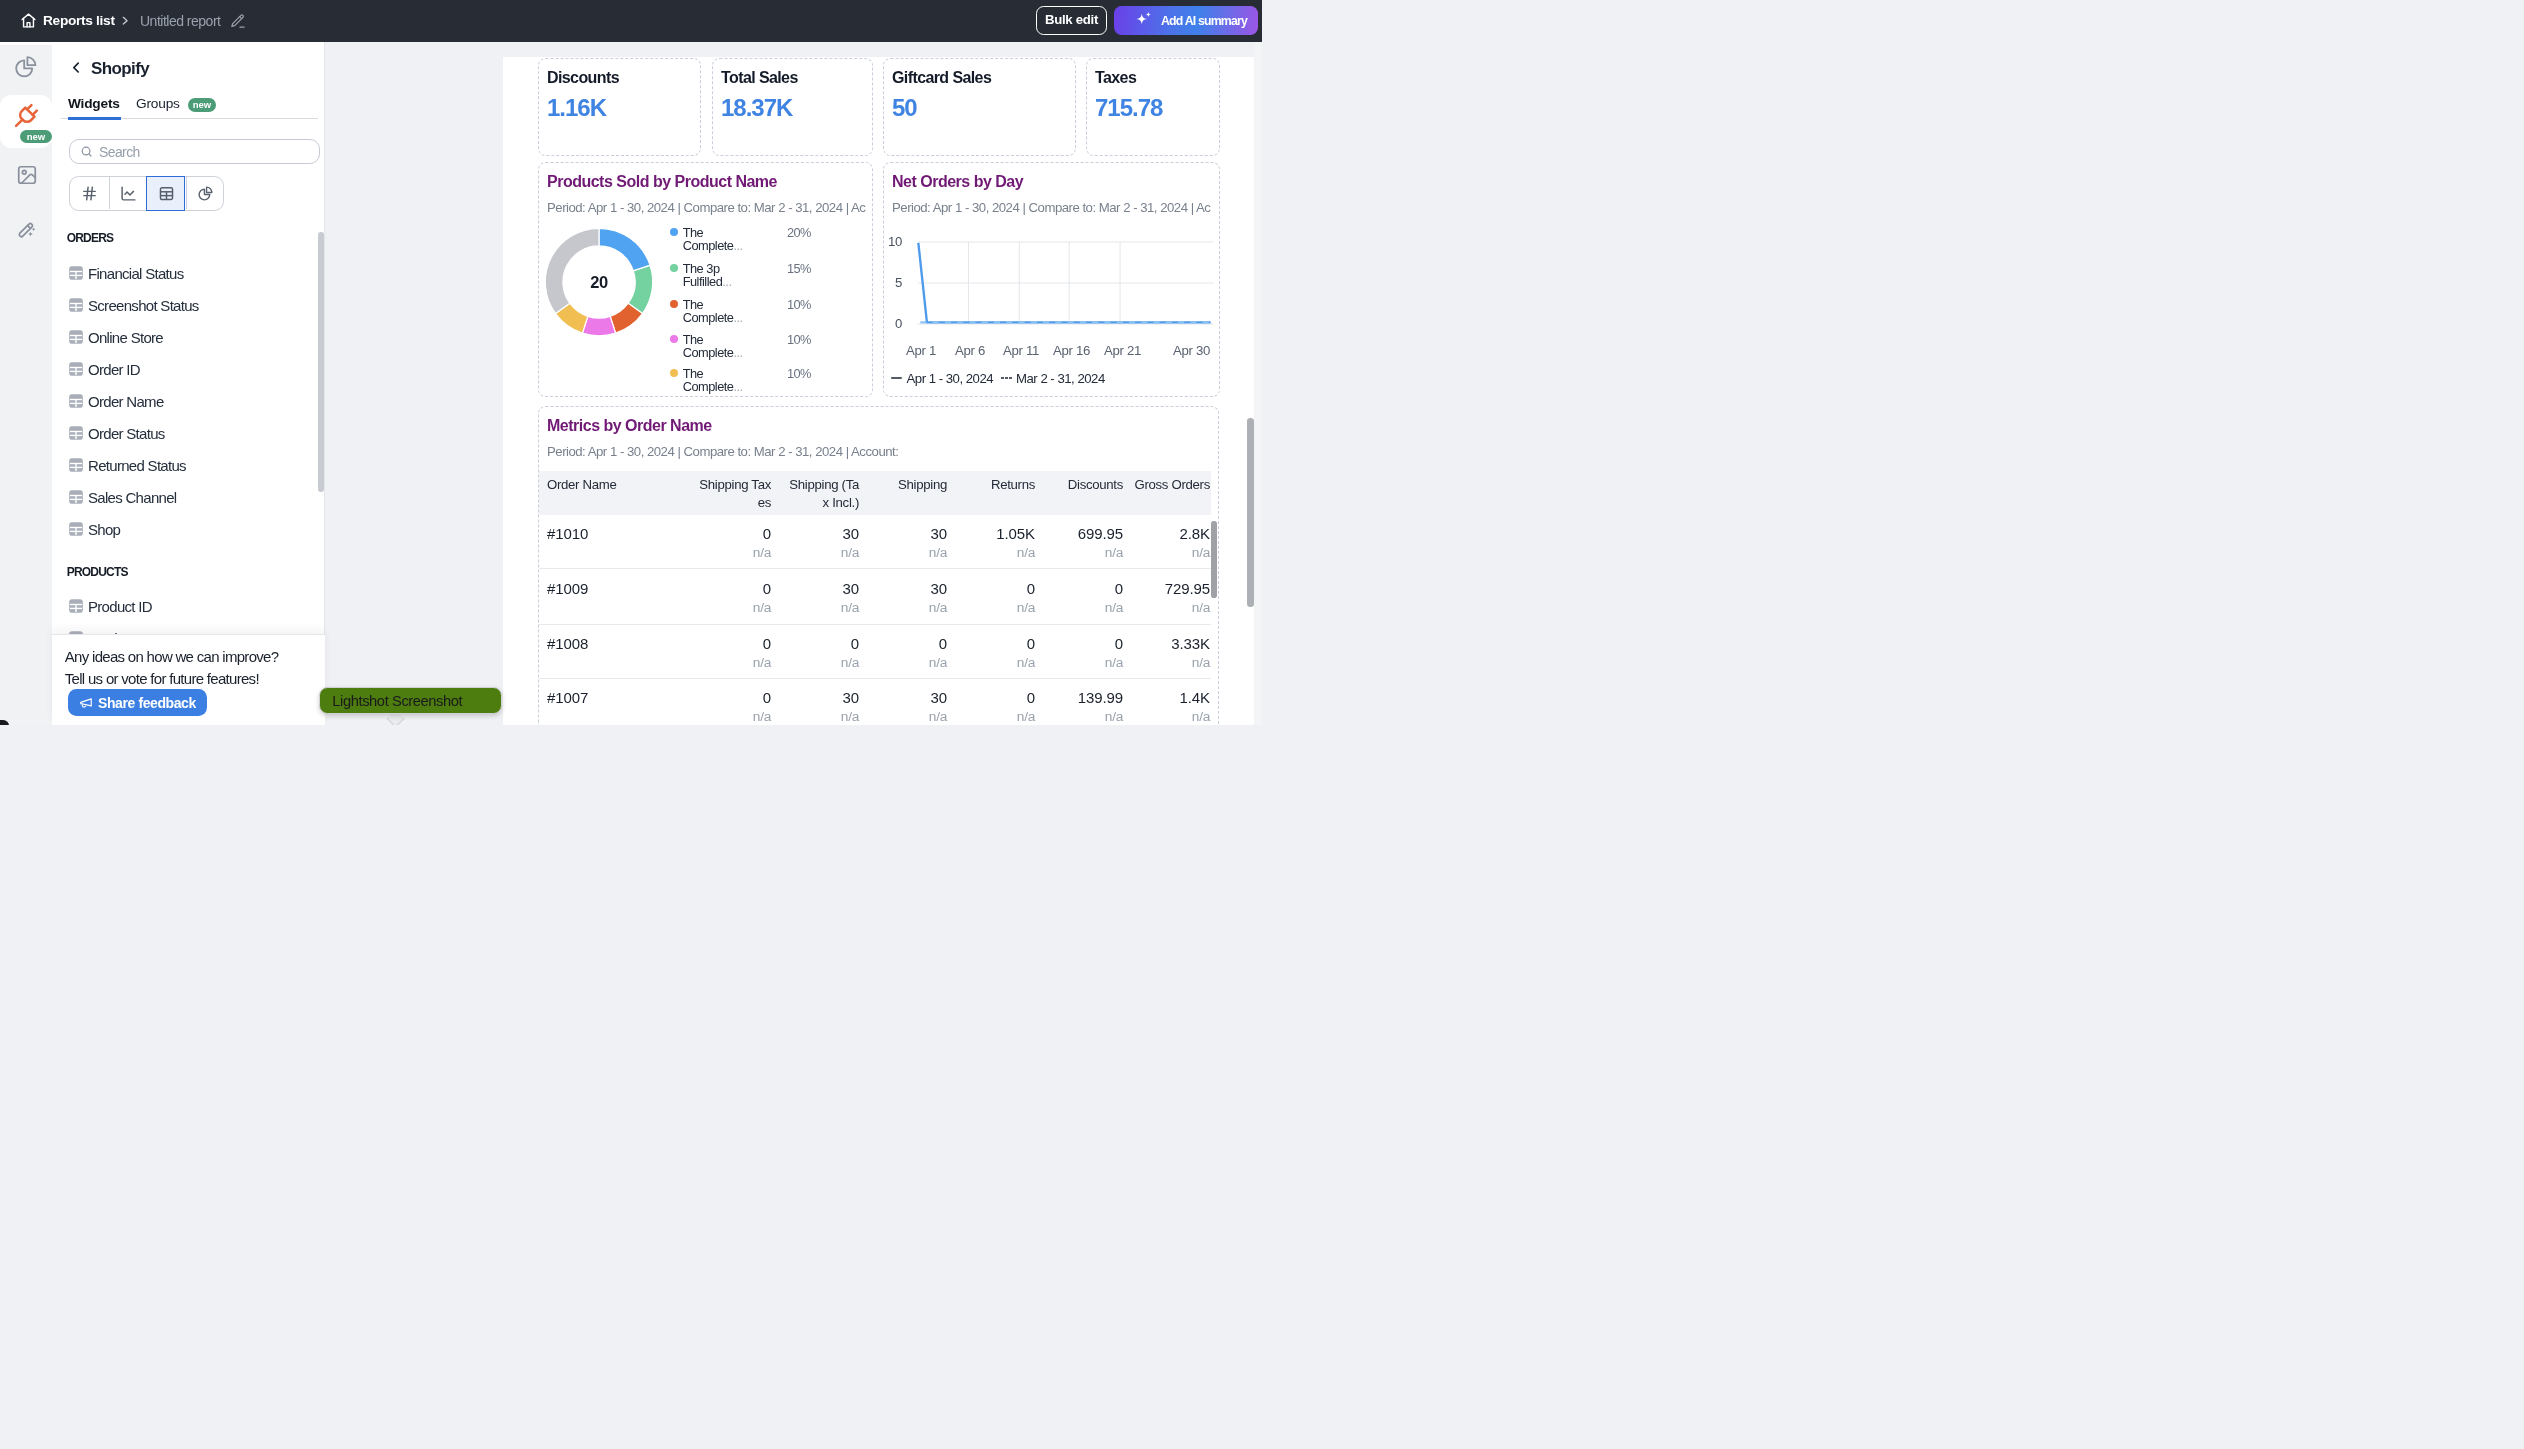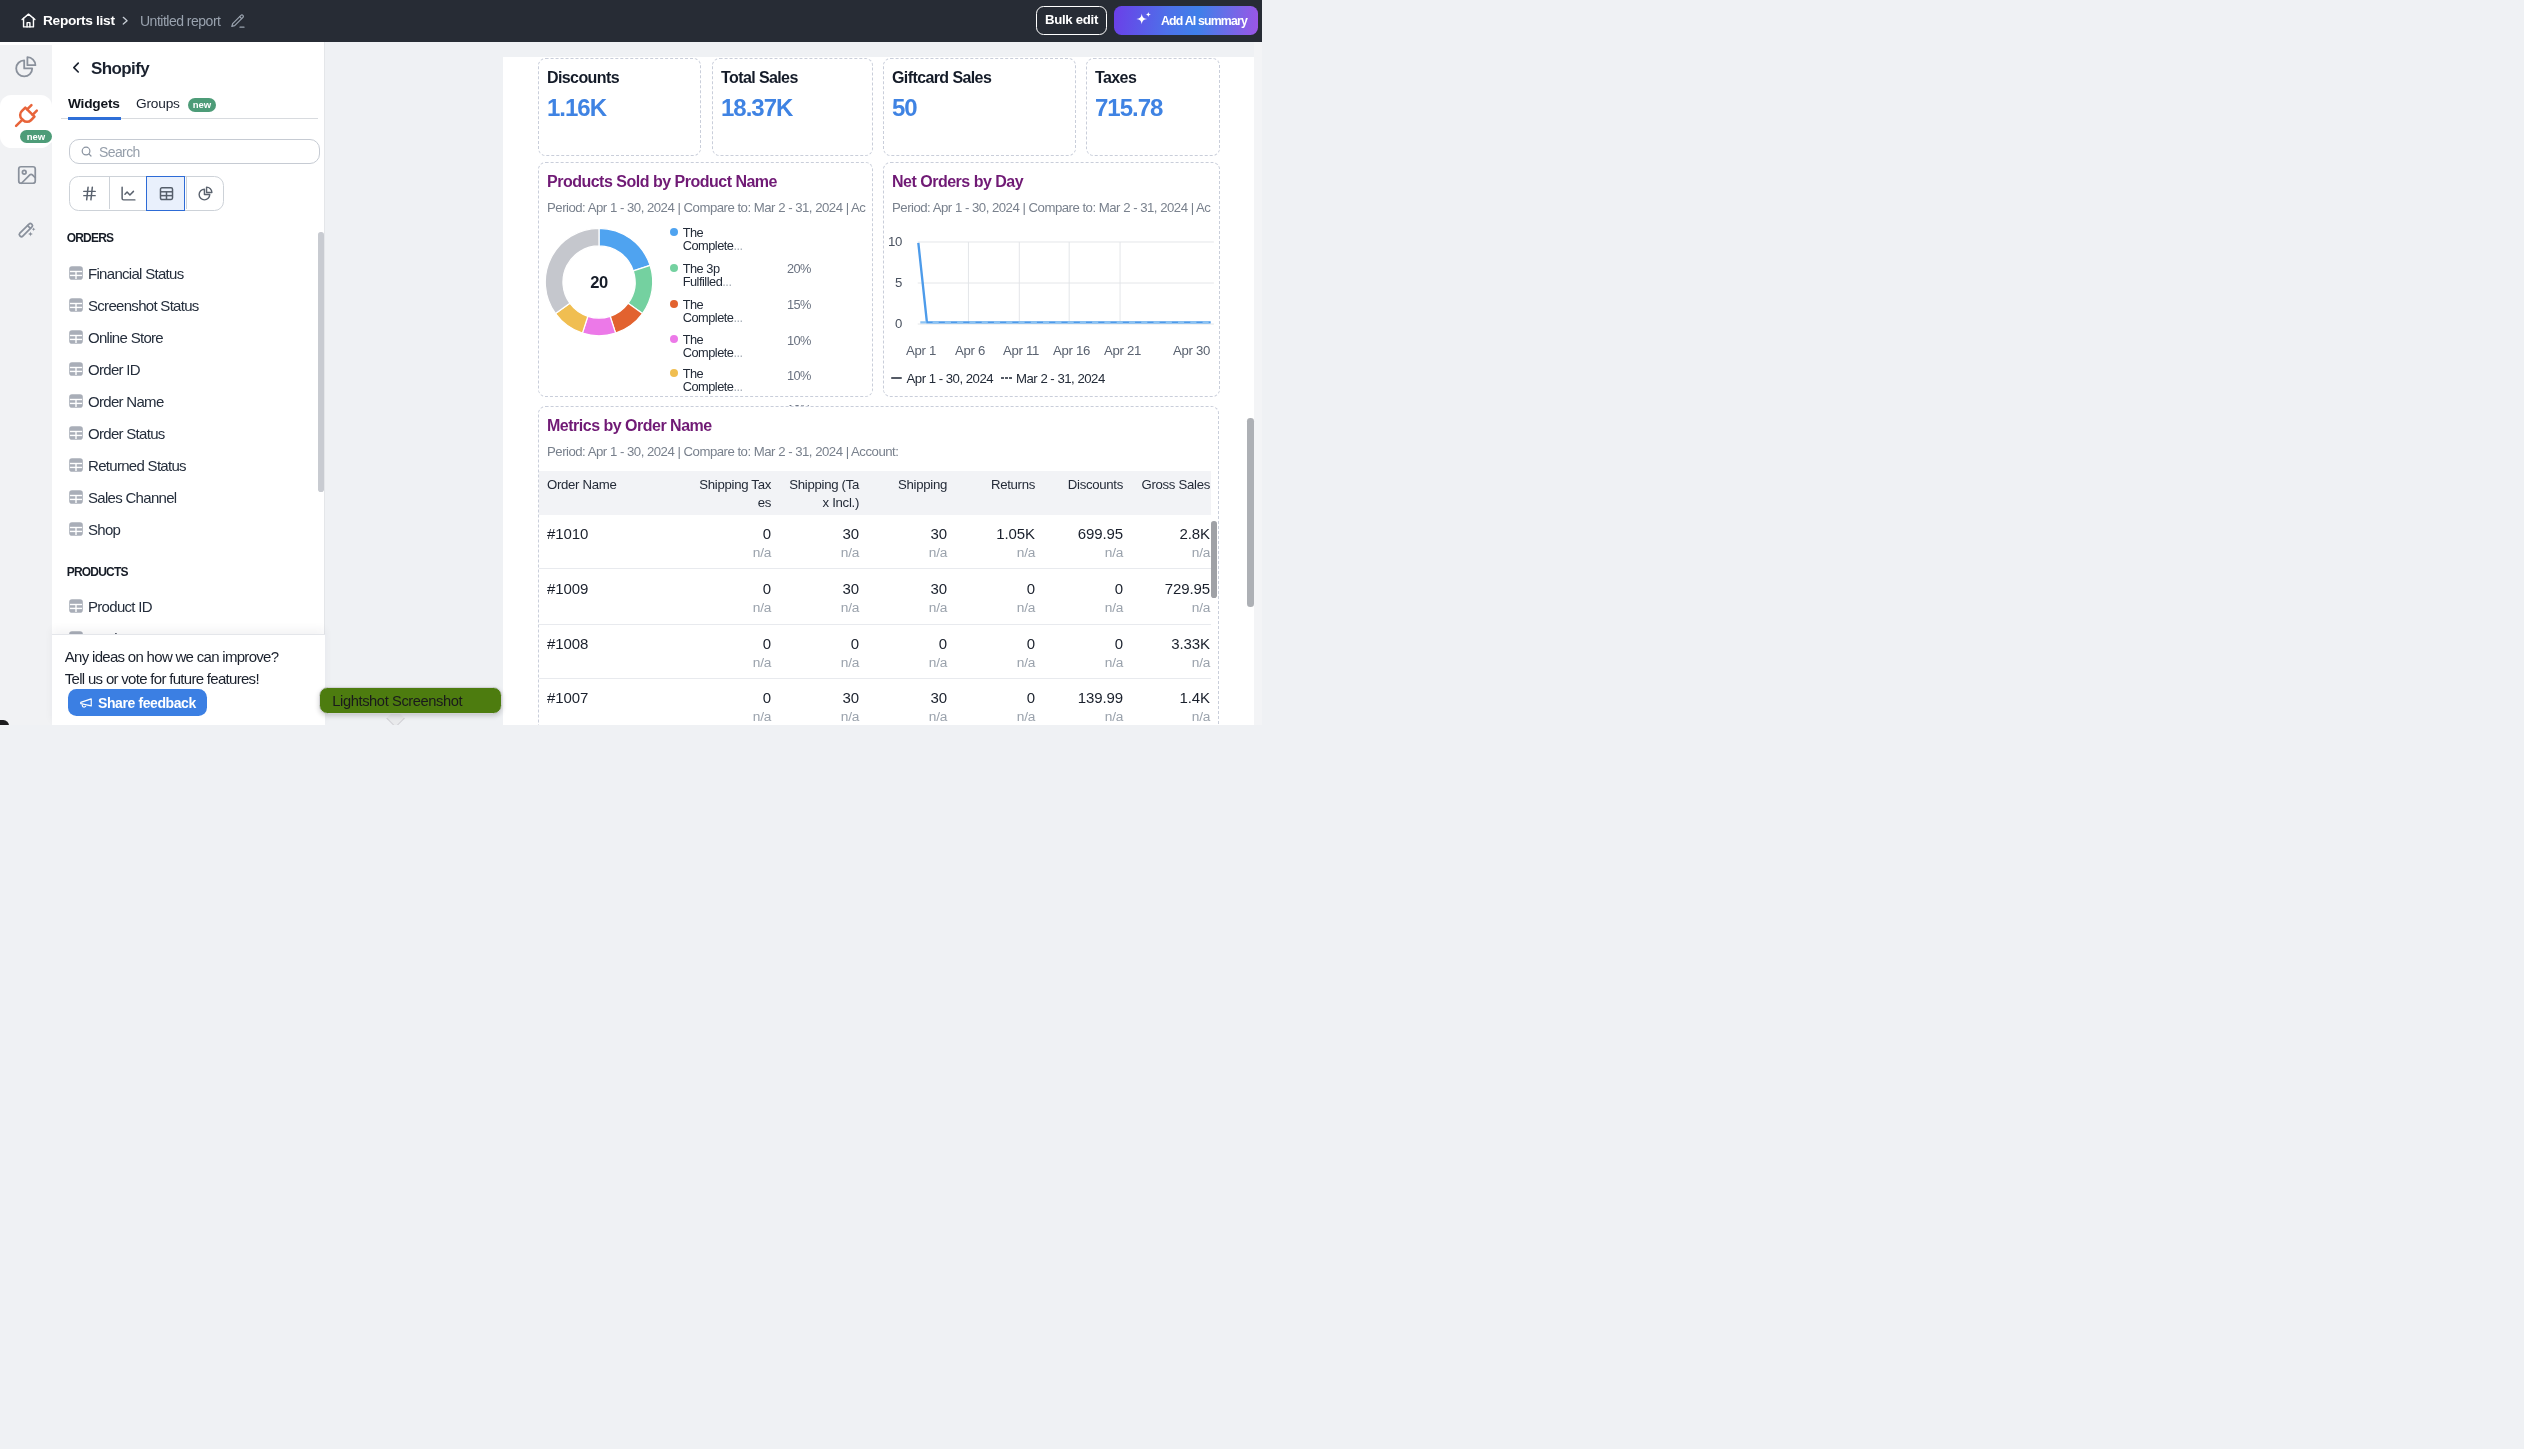--- a/index.html
+++ b/index.html
@@ -52,21 +52,21 @@
 .kpi-t { position:absolute; left:8px; top:10.4px; font-size:16px; font-weight:700; color:#141B28; letter-spacing:-0.6px; }
 .kpi-v { position:absolute; left:8px; top:35px; font-size:24px; font-weight:700; color:#3F83E3; letter-spacing:-1px; }
 .w-t { position:absolute; left:8px; top:10.4px; font-size:16px; font-weight:700; color:#701a75; letter-spacing:-0.5px; white-space:nowrap; }
 .w-s { position:absolute; left:8px; top:37px; font-size:13.2px; color:#79818D; letter-spacing:-0.5px; white-space:nowrap; overflow:hidden; }
 
 
 .leg-row { position:absolute; left:131px; width:141px; }
 .leg-dot { position:absolute; left:0; top:3.1px; width:8.3px; height:8.3px; border-radius:50%; }
 .leg-lbl { position:absolute; left:12.7px; top:0.5px; font-size:12.8px; color:#232B38; letter-spacing:-0.5px; line-height:13.3px; }
 .leg-lbl .dots { color:#A6ADB6; }
-.leg-pct { position:absolute; right:0px; top:0.5px; font-size:12.8px; color:#6A7280; letter-spacing:-0.5px; line-height:13.3px;margin-top:36px; }
+.leg-pct { position:absolute; right:0px; top:0.5px; font-size:12.8px; color:#6A7280; letter-spacing:-0.5px; line-height:13.3px; }
 
 
 .ylab { position:absolute; font-size:13.2px; color:#4A5260; text-align:right; width:19px; letter-spacing:-0.3px; }
 .xlab { position:absolute; font-size:13.2px; color:#5A6270; letter-spacing:-0.3px; }
 
 
 .thead { position:absolute; left:0px; top:64px; width:672px; height:44px; background:#F2F3F6; }
 .th { position:absolute; top:4.7px; font-size:13.2px; color:#242B38; text-align:right; line-height:18.5px; letter-spacing:-0.3px; }
 .tr { position:absolute; width:672px; height:54px; }
 .td { position:absolute; top:11px; font-size:15px; color:#1A202C; text-align:right; letter-spacing:-0.1px; }
@@ -177,21 +177,21 @@
 <div class="card" style="left:538px; top:406px; width:681px; height:326px; border-bottom:none;">
   <div class="w-t">Metrics by Order Name</div>
   <div class="w-s" style="width:662px;">Period: Apr 1 - 30, 2024 | Compare to: Mar 2 - 31, 2024 | Account:</div>
   <div class="thead">
     <div class="th" style="left:8px; text-align:left;">Order Name</div>
     <div class="th" style="left:156px; width:76px;">Shipping Tax<br>es</div>
     <div class="th" style="left:244px; width:76px;">Shipping (Ta<br>x Incl.)</div>
     <div class="th" style="left:332px; width:76px;">Shipping</div>
     <div class="th" style="left:420px; width:76px;">Returns</div>
     <div class="th" style="left:508px; width:76px;">Discounts</div>
-    <div class="th" style="left:595px; width:76px;">Gross Sales</div>
+    <div class="th" style="left:595px; width:76px;">Gross Orders</div>
   </div>
   <div class="tr" style="top:107px;">
     <div class="td" style="left:8px; text-align:left;">#1010</div>
     <div class="td" style="left:156px; width:76px;">0</div>
       <div class="tdna" style="left:156px; width:76px;">n/a</div>
     <div class="td" style="left:244px; width:76px;">30</div>
       <div class="tdna" style="left:244px; width:76px;">n/a</div>
     <div class="td" style="left:332px; width:76px;">30</div>
       <div class="tdna" style="left:332px; width:76px;">n/a</div>
     <div class="td" style="left:420px; width:76px;">1.05K</div>

